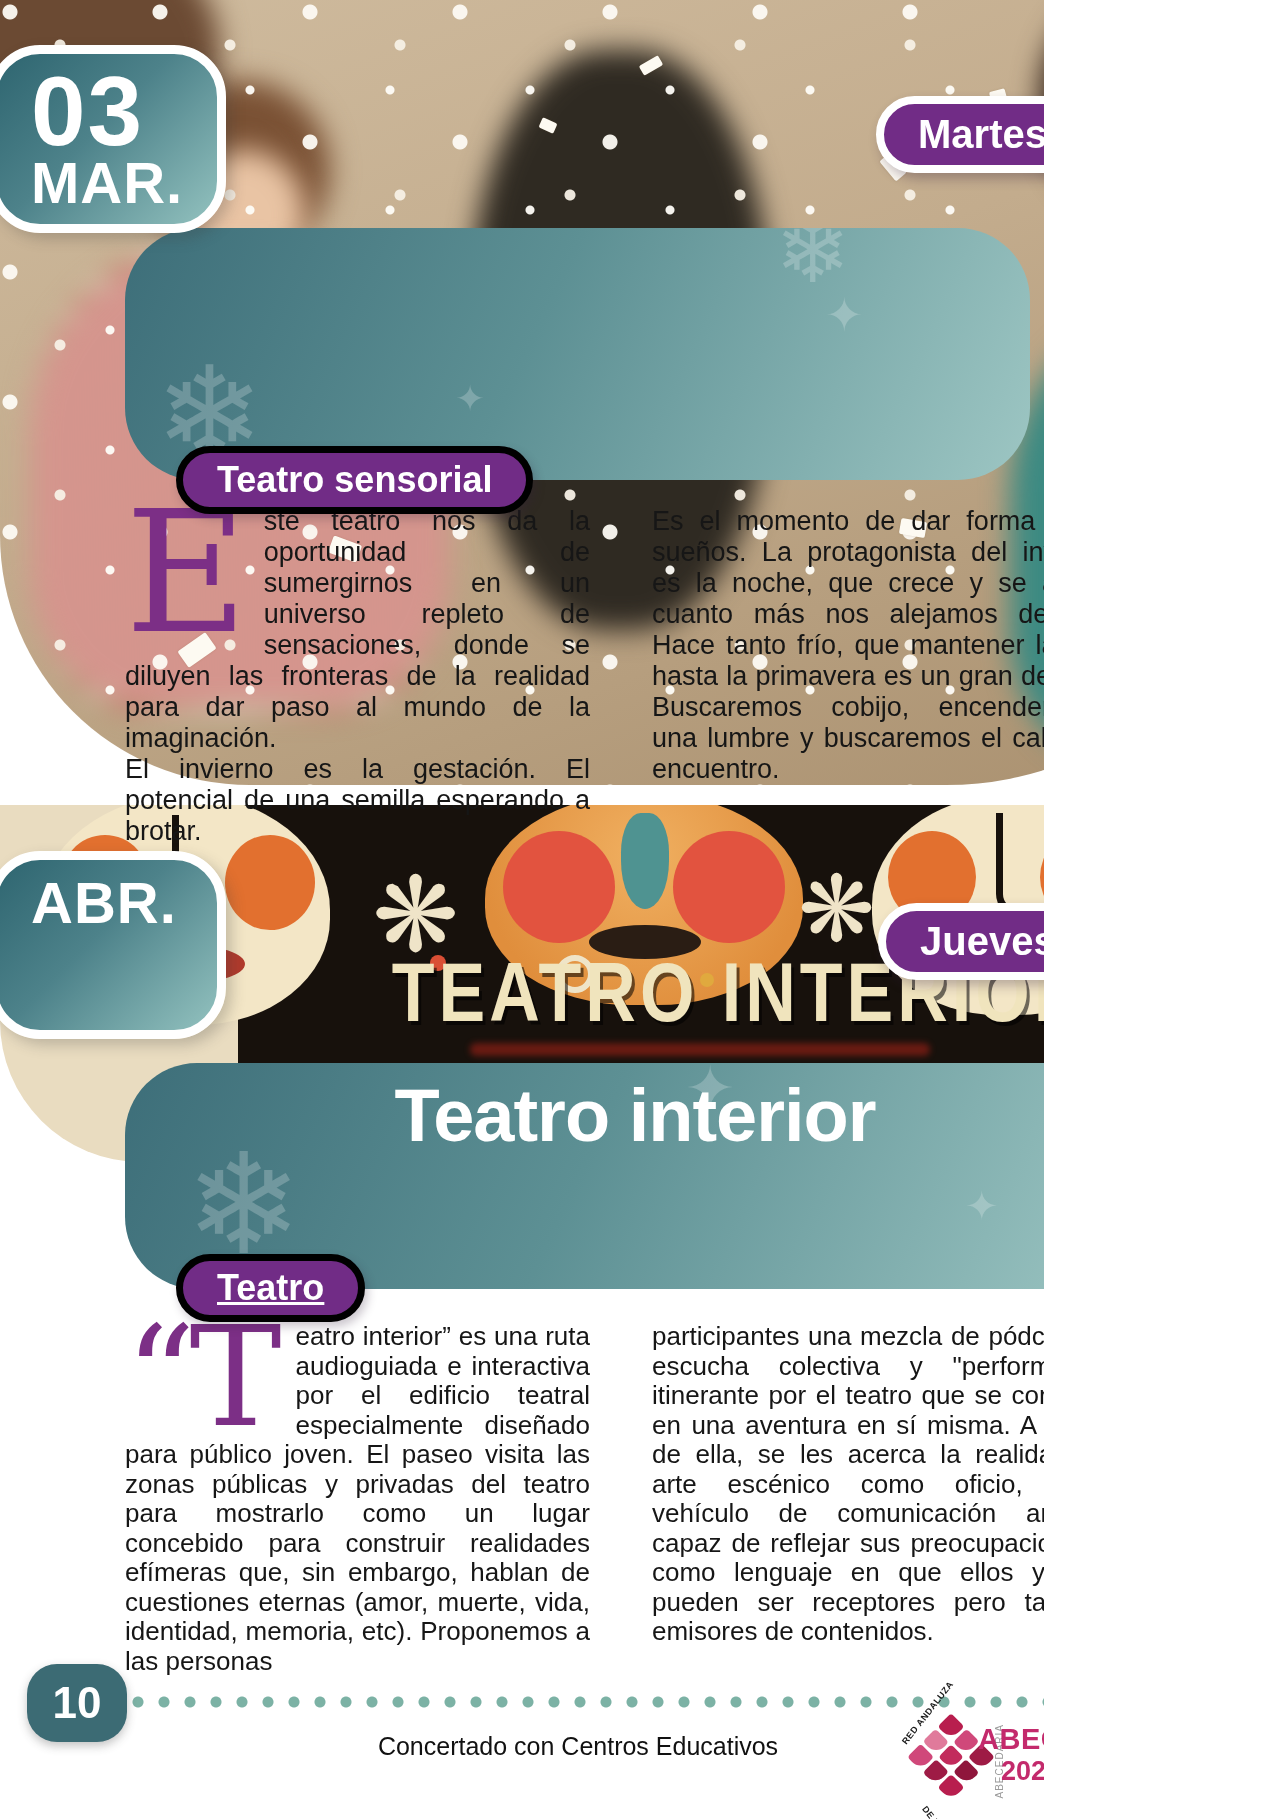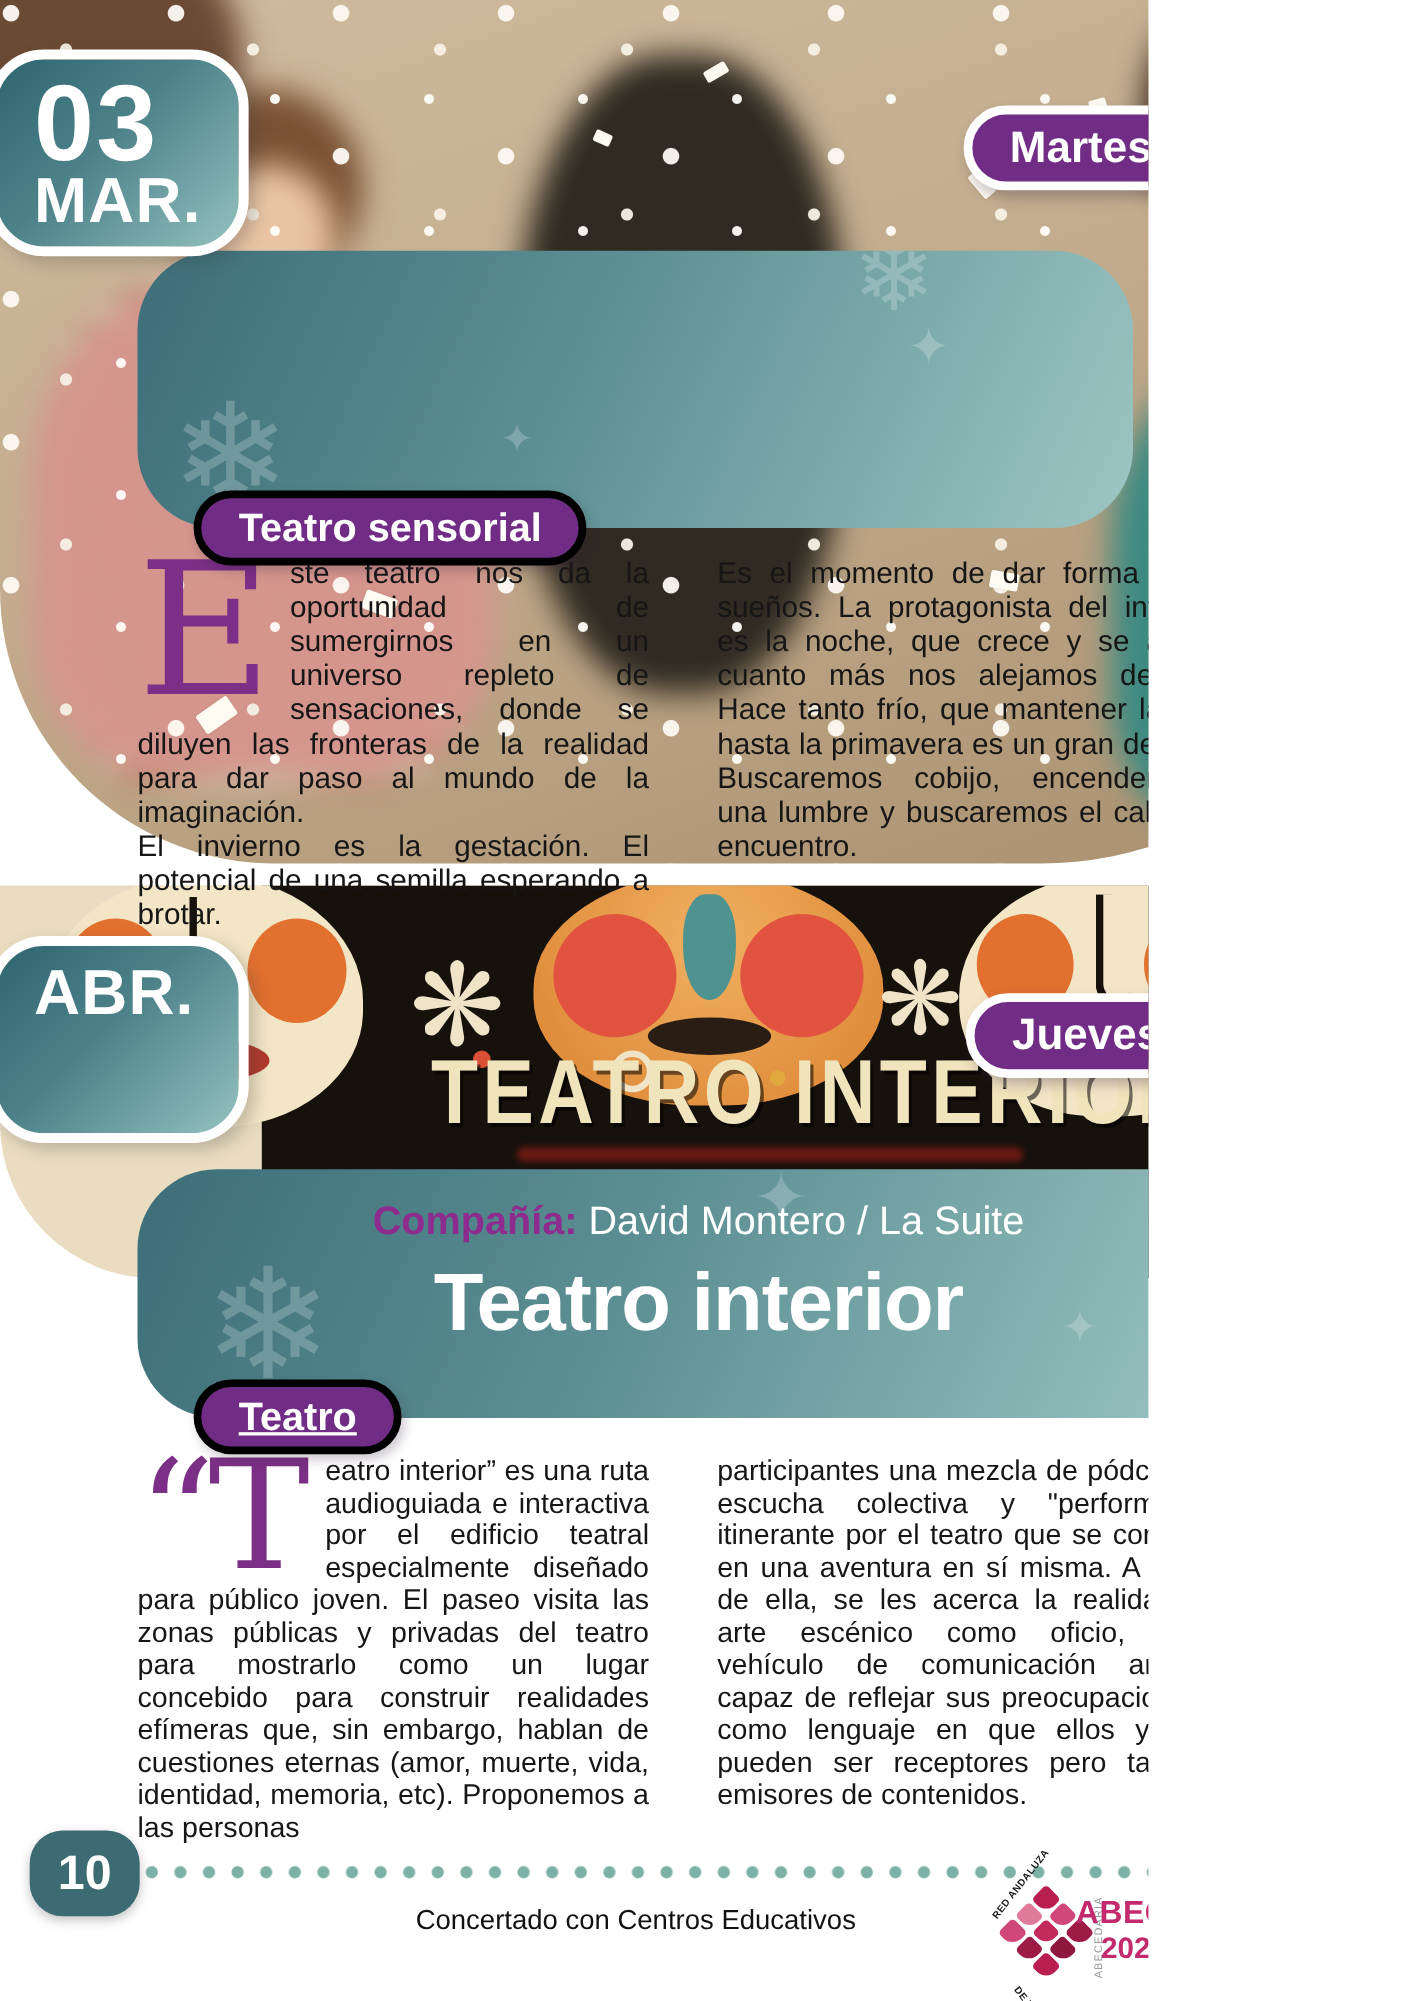--- a/index.html
+++ b/index.html
@@ -253,24 +253,20 @@
     </div>
 
     <div class="daypill dp2">Jueves</div>
     <div class="dotline purple dl2"></div>
 
     <div class="panel panel2">
       <span class="flake" style="left:60px;top:60px;font-size:140px;"></span>
       <span class="flake" style="left:930px;top:20px;font-size:150px;color:rgba(255,255,255,.3);"></span>
       <span class="flake star" style="left:560px;top:-10px;font-size:60px;"></span>
       <span class="flake star" style="left:840px;top:120px;font-size:40px;"></span>
-      <div class="company">
-        <span class="clabel">Compañía:</span>
-        <span class="cvalue">David Montero / La Suite</span>
-      </div>
       <div class="eventtitle">Teatro interior</div>
     </div>
 
     <div class="genre g2">Teatro</div>
 
     <div class="body b2">
       <div class="col">
         <p>
           <span class="dropcap dc2">“T</span><span>eatro interior” es una ruta audioguiada e interactiva por el edificio teatral especialmente diseñado para público joven. El paseo visita las zonas públicas y privadas del teatro para mostrarlo como un lugar concebido para construir realidades efímeras que, sin embargo, hablan de cuestiones eternas (amor, muerte, vida, identidad, memoria, etc). Proponemos a las personas</span>
         </p>

